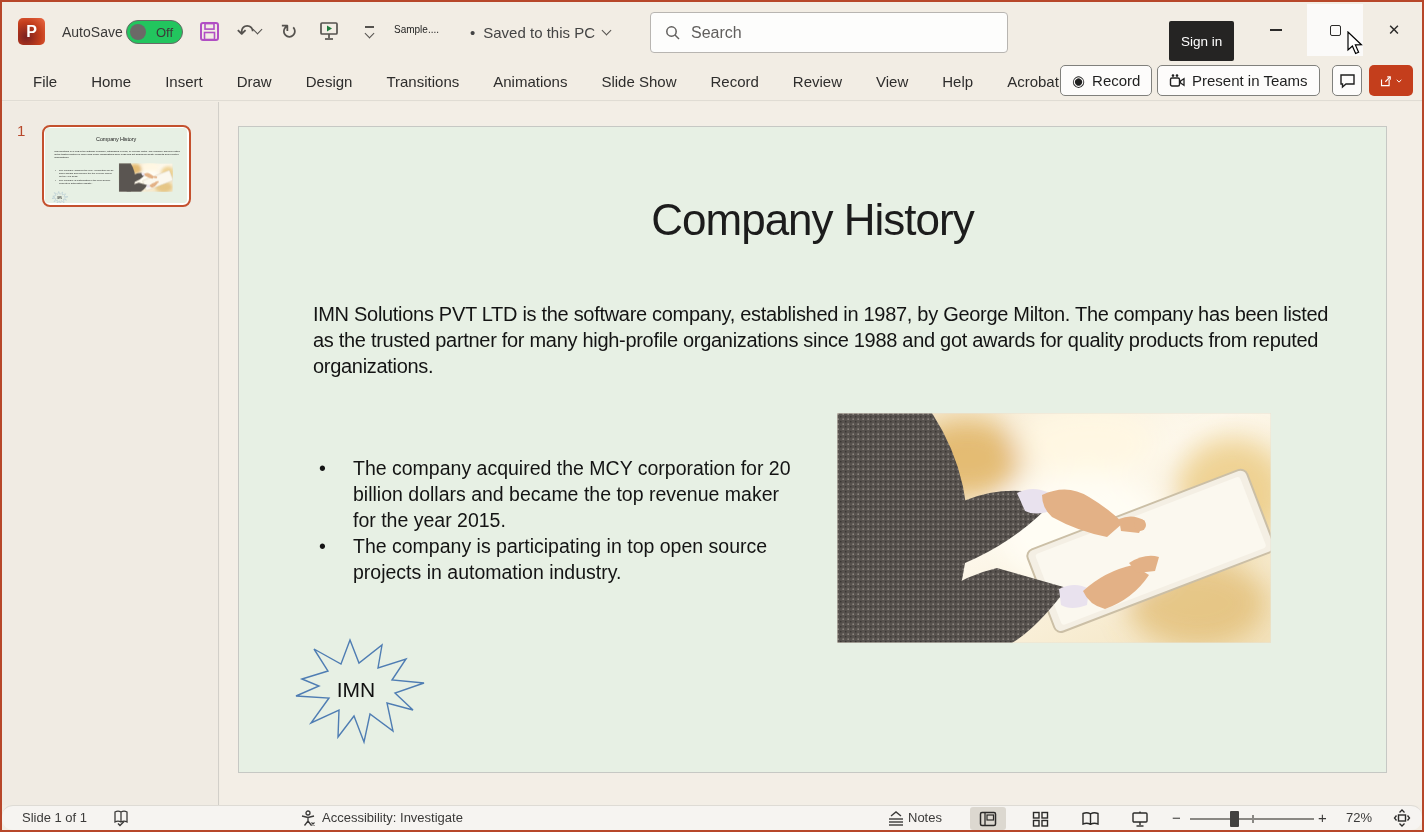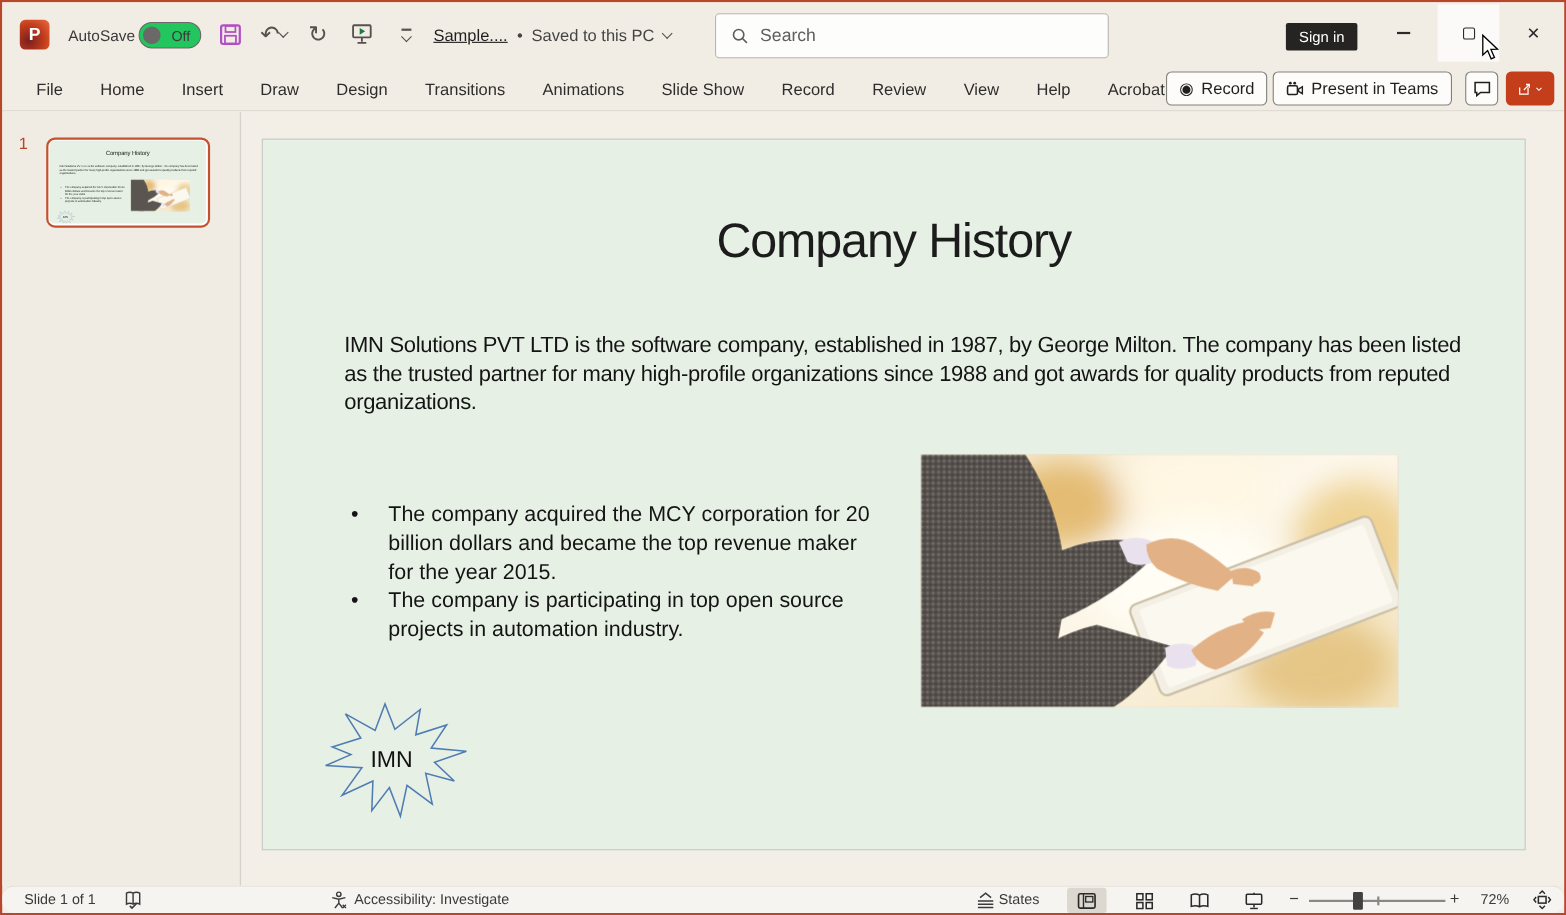--- a/index.html
+++ b/index.html
@@ -20,29 +20,29 @@
   .toggle-text { position:absolute; right:9px; top:4px; font-size:13px; color:#3b3a39; }
   .qat { position:absolute; left:194px; top:16px; display:flex; align-items:center; gap:14px; }
   .icon-btn { width:26px; height:26px; display:flex; align-items:center; justify-content:center; }
   .save-svg, .show-svg { display:block; }
   .arrow-glyph { font-size:21px; color:#55524e; line-height:1; }
   .mini-chev { width:7px; height:7px; display:inline-block; position:relative; top:-2px; }
   .chev::after { content:""; display:block; width:6px; height:6px; border-right:1.6px solid #55524e;
     border-bottom:1.6px solid #55524e; transform:rotate(45deg); }
   .qat-custom { display:flex; flex-direction:column; align-items:center; gap:2px; }
   .qat-custom .bar { width:9px; height:1.6px; background:#55524e; }
-  .file-name { position:absolute; left:392px; top:22px; font-size:15px; color:#1f1f1f;text-decoration:underline; }
+  .file-name { position:absolute; left:392px; top:22px; font-size:10px; color:#1f1f1f; }
   .saved-group { position:absolute; left:468px; top:22px; display:flex; align-items:center; gap:8px;
     font-size:15px; color:#444; }
   .search-box { position:absolute; left:648px; top:10px; width:358px; height:41px; background:#fdfdfc;
     border:1px solid #b8b5b1; border-radius:4px; display:flex; align-items:center; padding-left:14px; gap:10px; }
   .search-box input { border:none; outline:none; background:transparent; font-size:16px; color:#555;
     font-family:"Liberation Sans",sans-serif; width:300px; }
   .search-box input::placeholder { color:#605e5c; }
-  .signin-btn { position:absolute; left:1167px; top:19px; height:25px; padding:0 12px; background:#252423;
+  .signin-btn { position:absolute; left:1167px; top:19px; height:40px; padding:0 12px; background:#252423;
     color:#fff; font-size:13.5px; border:none; border-radius:2px; display:flex; align-items:center; }
   .win-btn { position:absolute; top:2px; width:56px; height:52px; display:flex; align-items:center;
     justify-content:center; background:transparent; border:none; }
   .win-btn.min { left:1246px; } .win-btn.max { left:1305px; background:#fbfaf9; } .win-btn.close { left:1364px; }
   .min-bar { width:12px; height:1.5px; background:#2b2a29; }
   .max-box { width:11px; height:11px; border:1.4px solid #2b2a29; border-radius:2px; }
   .close-glyph { font-size:15px; color:#2b2a29; }
   
   .ribbon { position:absolute; left:0; top:60px; width:1420px; height:39px; background:#f2ede4;
     border-bottom:1px solid #e0dcd4; }
@@ -363,21 +363,21 @@
       <path d="M12.5,13.5 l3,3 M15.5,13.5 l-3,3" stroke="#3b3a39" stroke-width="1.1"></path>
     </svg>
     <span class="sb-item" style="left:320px;">Accessibility: Investigate</span>
 
     <svg class="sb-icon" style="left:884px;" width="20" height="18" viewBox="0 0 20 18">
       <polyline points="5,7 10,3 15,7" fill="none" stroke="#3b3a39" stroke-width="1.4"></polyline>
       <line x1="3" y1="10" x2="17" y2="10" stroke="#3b3a39" stroke-width="1.4"></line>
       <line x1="3" y1="13" x2="17" y2="13" stroke="#3b3a39" stroke-width="1.4"></line>
       <line x1="3" y1="16" x2="17" y2="16" stroke="#3b3a39" stroke-width="1.4"></line>
     </svg>
-    <span class="sb-item" style="left:906px;">States</span>
+    <span class="sb-item" style="left:906px;">Notes</span>
 
     <span class="view-btn active" style="left:968px;">
       <svg width="18" height="16" viewBox="0 0 18 16">
         <rect x="1.5" y="1.5" width="15" height="13" rx="1.5" fill="none" stroke="#2b2a29" stroke-width="1.5"></rect>
         <line x1="6" y1="1.5" x2="6" y2="14.5" stroke="#2b2a29" stroke-width="1.3"></line>
         <rect x="8" y="4" width="6.5" height="5" fill="none" stroke="#2b2a29" stroke-width="1.2"></rect>
       </svg>
     </span>
     <span class="view-btn" style="left:1020px;">
       <svg width="17" height="16" viewBox="0 0 17 16">

